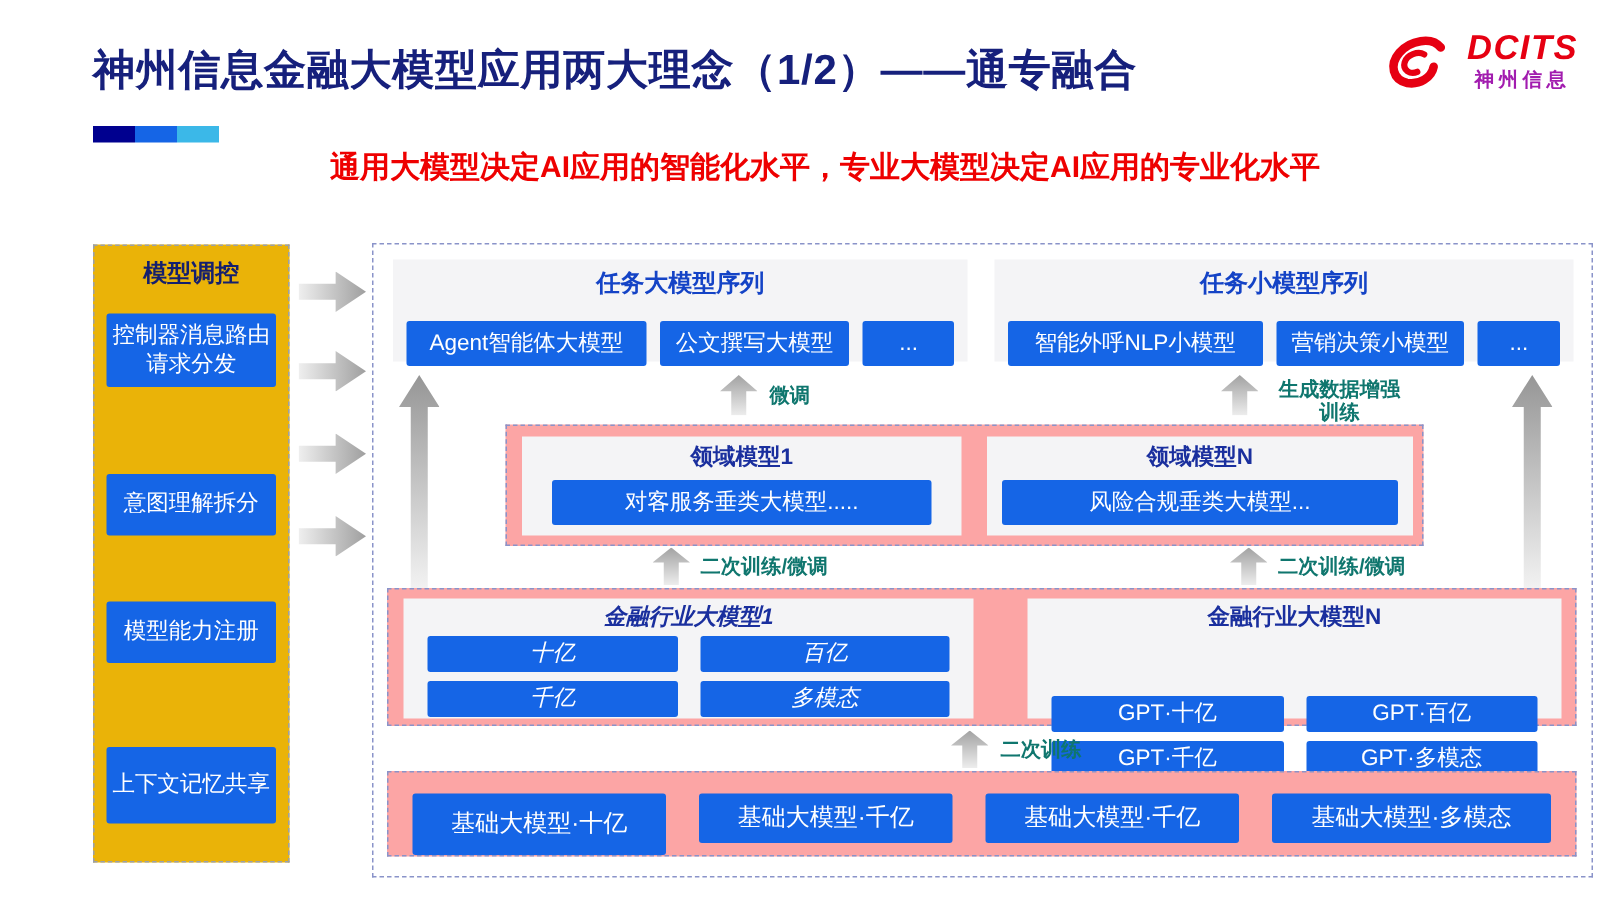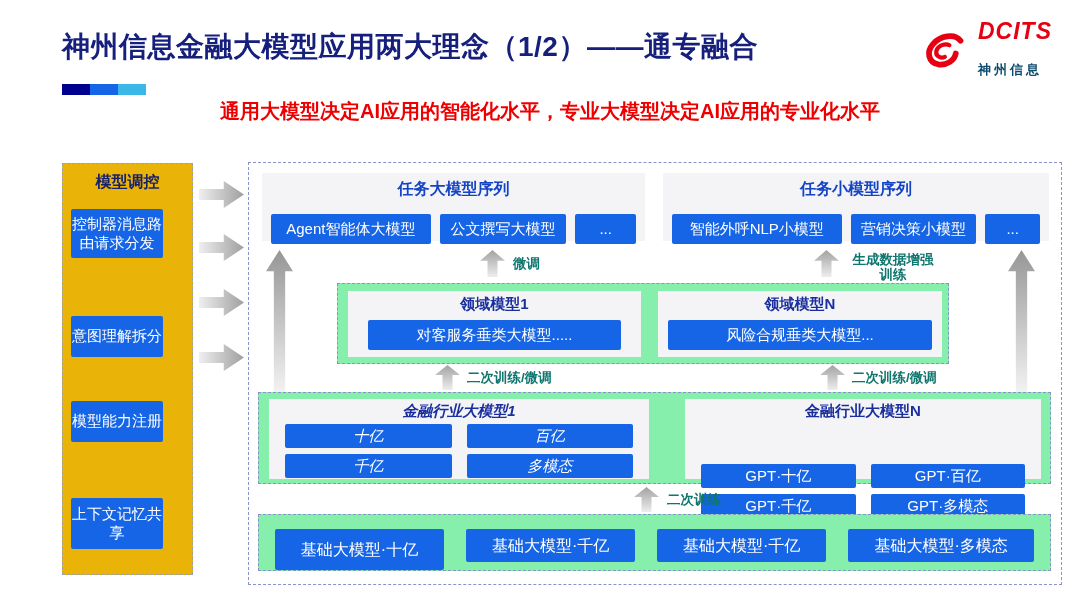--- a/index.html
+++ b/index.html
@@ -14,33 +14,33 @@
     font-size:28px;font-weight:bold;color:#16207c;letter-spacing:.5px;
   }
   .accent-bar{position:absolute;left:62px;top:84px;height:11px;display:flex;}
   .accent-bar span{width:28px;height:11px;display:block;}
   .subtitle{
     position:absolute;left:150px;top:98px;width:800px;text-align:center;
     font-size:20px;font-weight:bold;color:#ee0000;
   }
   .logo{position:absolute;right:28px;top:20px;display:flex;align-items:center;gap:8px;}
   .logo-en{font-size:23px;font-weight:900;font-style:italic;color:#e60012;letter-spacing:1px;line-height:1;}
-  .logo-cn{font-size:13px;font-weight:bold;color:#0c4a6e;letter-spacing:3px;margin-top:18px;}
+  .logo-cn{font-size:13px;font-weight:bold;color:#a21caf;letter-spacing:3px;margin-top:1px;text-align:center;}
   
   .sidebar{
     position:absolute;left:62px;top:163px;width:131px;height:412px;
     background:#eab308;border:1.5px dashed #9aa0ab;box-sizing:border-box;
   }
   .sidebar-title{position:absolute;left:0;top:8px;width:100%;text-align:center;
     font-size:16px;font-weight:bold;color:#141f6e;}
   .chip{
     background:#1565e6;color:#ffffff;display:flex;align-items:center;justify-content:center;
     text-align:center;font-size:15px;line-height:1.25;border-radius:2px;box-sizing:border-box;
   }
-  .side-chip{position:absolute;left:8px;width:92px;}
+  .side-chip{position:absolute;left:8px;width:113px;}
   
   .arrow-right{
     position:absolute;width:45px;height:27px;
     background:linear-gradient(90deg,#efefef 0%,#9f9f9f 100%);
     clip-path:polygon(0% 30%,55% 30%,55% 0%,100% 50%,55% 100%,55% 70%,0% 70%);
   }
   .arrow-up{
     position:absolute;width:25px;height:27px;
     background:linear-gradient(180deg,#a2a2a2 0%,#ededed 100%);
     clip-path:polygon(50% 0%,100% 40%,70% 40%,70% 100%,30% 100%,30% 40%,0% 40%);
@@ -53,21 +53,21 @@
   .arrow-label{position:absolute;font-size:13.5px;font-weight:bold;color:#0f766e;line-height:1.1;}
   
   .main{
     position:absolute;left:248px;top:162px;width:814px;height:423px;
     border:1.5px dashed #8a93c9;box-sizing:border-box;
   }
   .gray-box{position:absolute;background:#f4f4f6;box-sizing:border-box;}
   .box-title{width:100%;text-align:center;font-weight:bold;font-size:16px;color:#1443c6;margin-top:6px;}
   .box-title.navy{color:#1a2f9e;font-size:15px;}
   .chip-row{position:absolute;display:flex;}
-  .dashed-box{position:absolute;border:1.4px dashed #8a93c9;box-sizing:border-box;background:#86efac;}
+  .dashed-box{position:absolute;border:1.4px dashed #8a93c9;box-sizing:border-box;background:#fca5a5;}
   .grid2{position:absolute;left:16px;right:16px;display:grid;grid-template-columns:1fr 1fr;gap:6px 15px;}
   .grid2 .chip{height:24px;font-size:15px;}
 </style>
 </head>
 <body>
 
 <div class="page-title">神州信息金融大模型应用两大理念（1/2）——通专融合</div>
 
 <div class="accent-bar">
   <span style="background:#00008f"></span>

